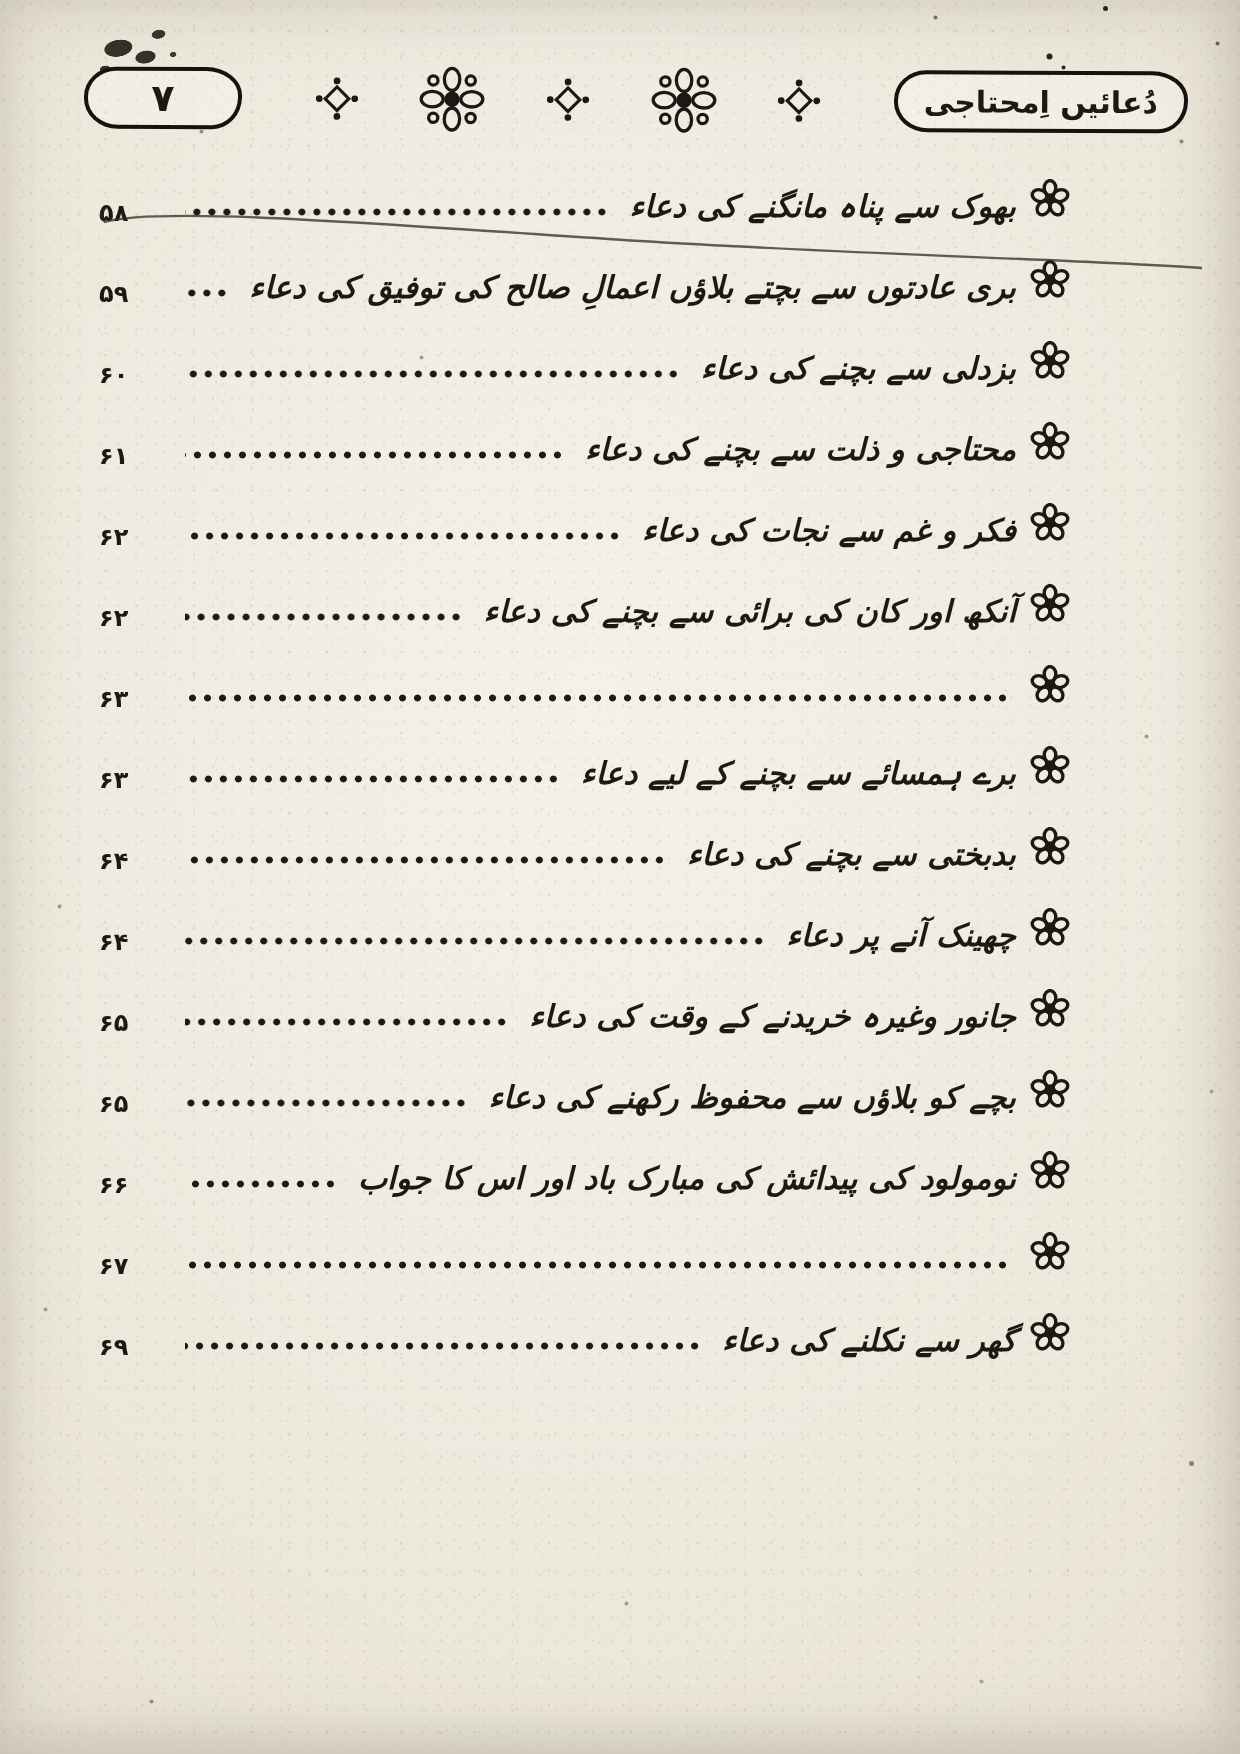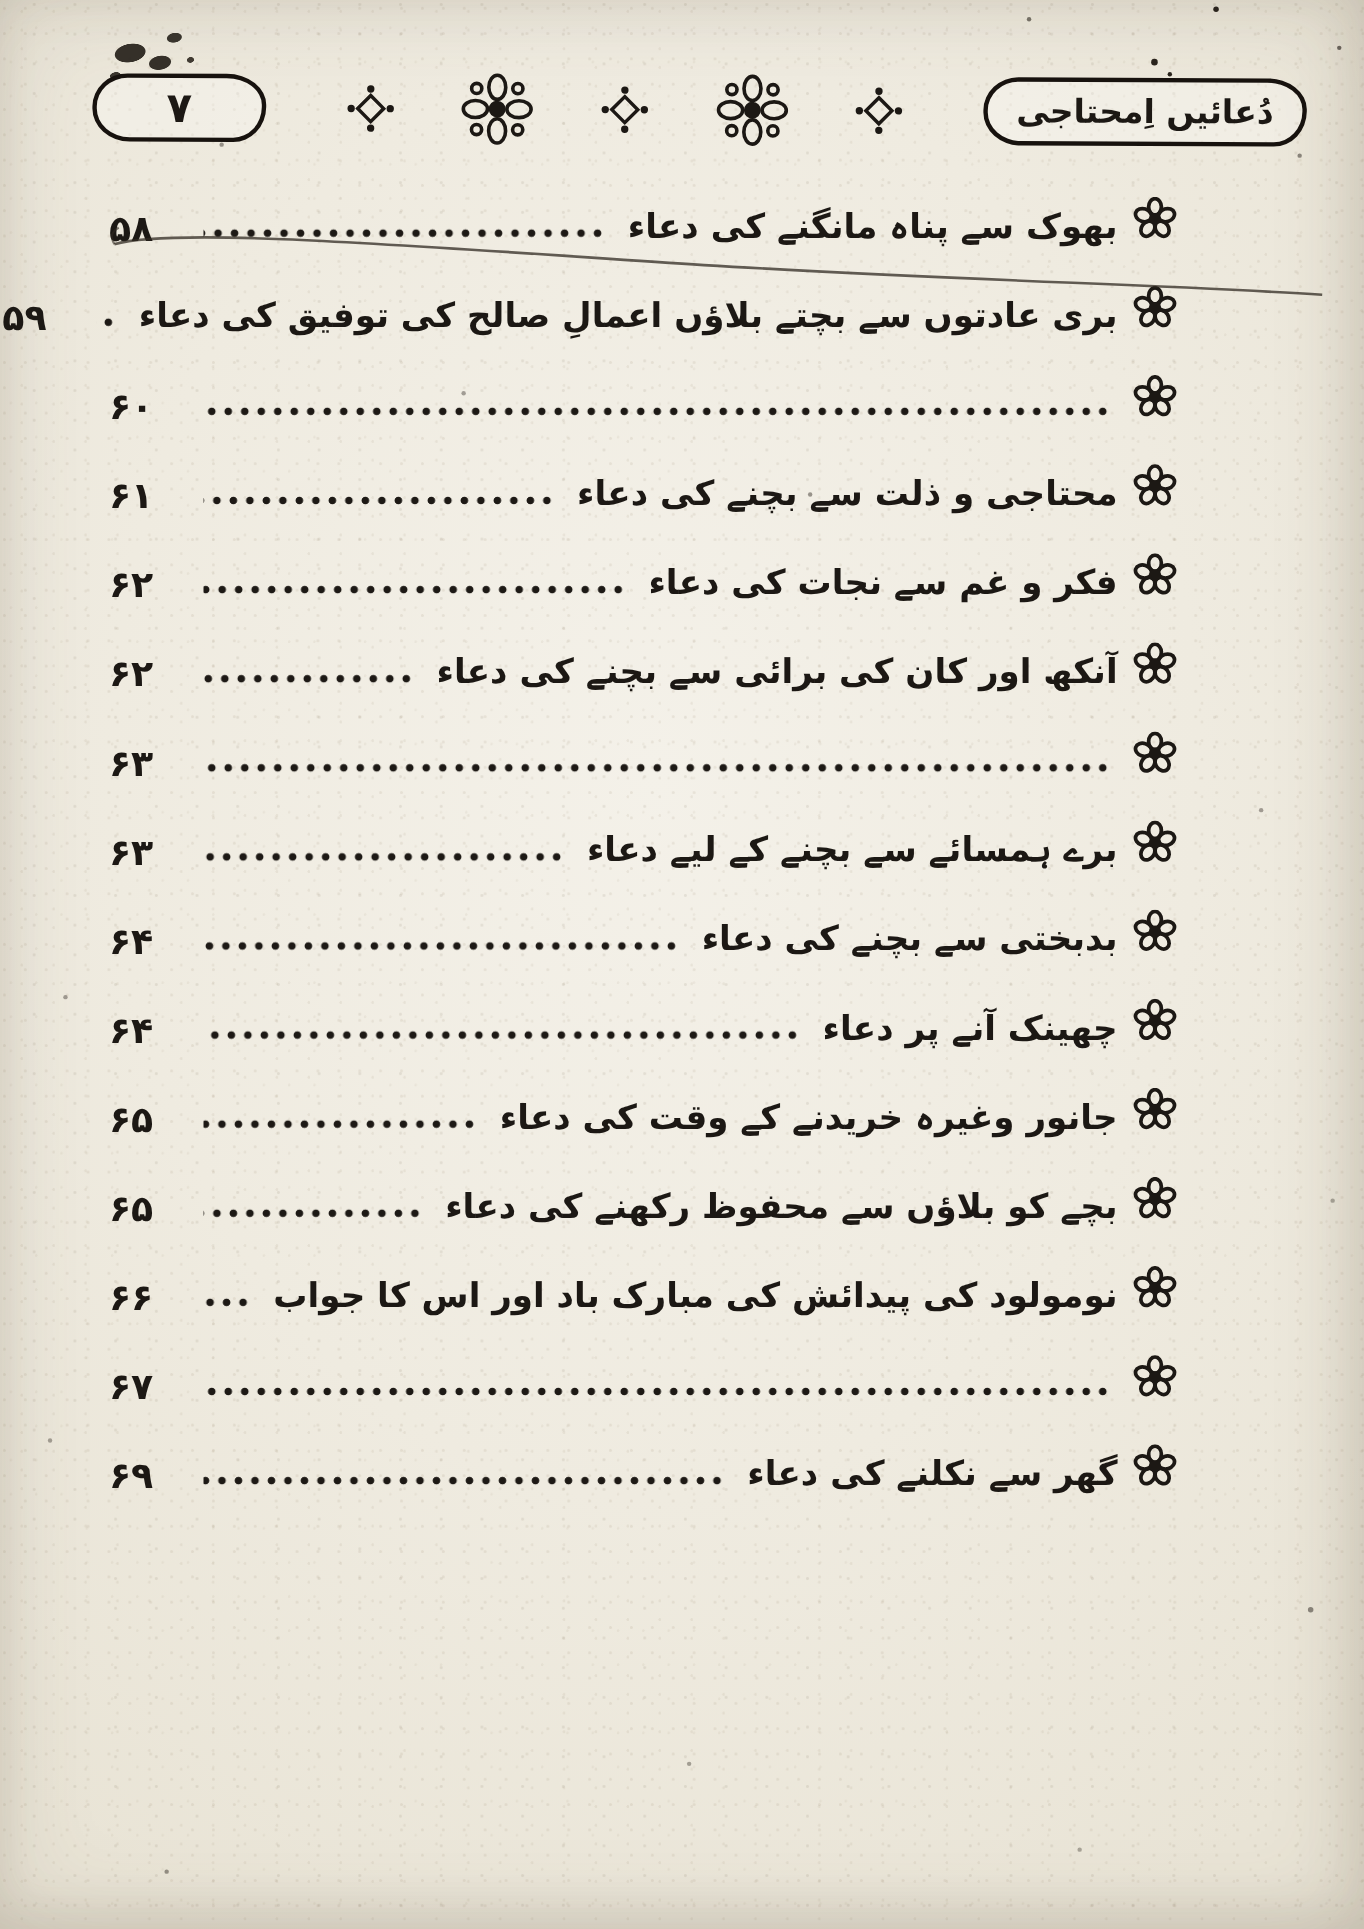--- a/index.html
+++ b/index.html
@@ -41,29 +41,29 @@
   .toc{
     position:absolute;top:154px;left:95px;right:170px;direction:rtl;
   }
   .toc-row{
     height:81px;display:flex;align-items:flex-end;gap:14px;
     box-sizing:border-box;padding-bottom:12px;
   }
   .bullet{flex:0 0 auto;margin-bottom:0;}
   .entry-title{
     flex:0 0 auto;font-size:31px;font-weight:bold;line-height:1.05;
-    white-space:nowrap;letter-spacing:0;
+    white-space:nowrap;letter-spacing:0;font-style:italic;
   }
   .leader{
     flex:1 1 auto;min-width:18px;height:10px;margin:0 6px 6px 6px;
     background-image:radial-gradient(circle, #1d1915 3.1px, rgba(0,0,0,0) 3.8px);
     background-size:15px 10px;background-repeat:repeat-x;background-position:right center;
   }
   .entry-page{
-    flex:0 0 auto;min-width:66px;font-size:33px;font-weight:bold;
+    flex:0 0 auto;min-width:66px;font-size:24px;font-weight:bold;
     direction:ltr;text-align:left;padding-left:4px;margin-bottom:-4px;
   }
 
   
   .smudge{
     position:absolute;left:92px;top:22px;width:84px;height:56px;transform:rotate(-10deg);
     background:
       radial-gradient(ellipse 22px 13px at 32% 42%, #26211b 62%, transparent 66%),
       radial-gradient(ellipse 16px 10px at 62% 66%, #26211b 60%, transparent 66%),
       radial-gradient(ellipse 11px 7px at 82% 30%, #2b261f 58%, transparent 66%),
@@ -223,20 +223,21 @@
             <g transform="rotate(216 20 20)">
                 <ellipse cx="20" cy="9" rx="5.8" ry="7.4"></ellipse>
               </g>
             <g transform="rotate(288 20 20)">
                 <ellipse cx="20" cy="9" rx="5.8" ry="7.4"></ellipse>
               </g>
           </g>
           <circle cx="20" cy="20" r="5.4" fill="#1c1814"></circle>
         </svg>
       </span>
+      <span class="entry-title">بزدلی سے بچنے کی دعاء</span>
       <span class="leader"></span>
       <span class="entry-page">۶۰</span>
     </div>
 
     <div class="toc-row">
       <span class="bullet">
         <svg width="40" height="40" viewBox="0 0 40 40">
           <g fill="none" stroke="#1c1814" stroke-width="3.4">
             <ellipse cx="20" cy="9" rx="5.8" ry="7.4"></ellipse>
             <g transform="rotate(72 20 20)">

